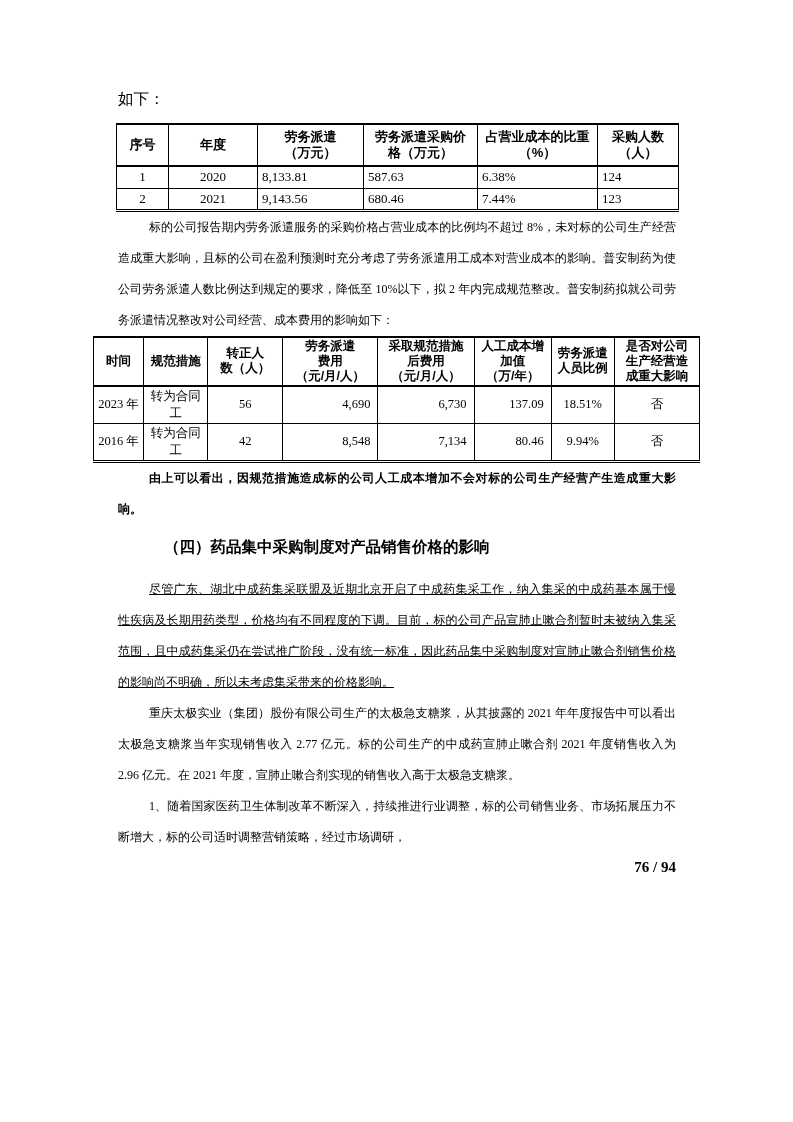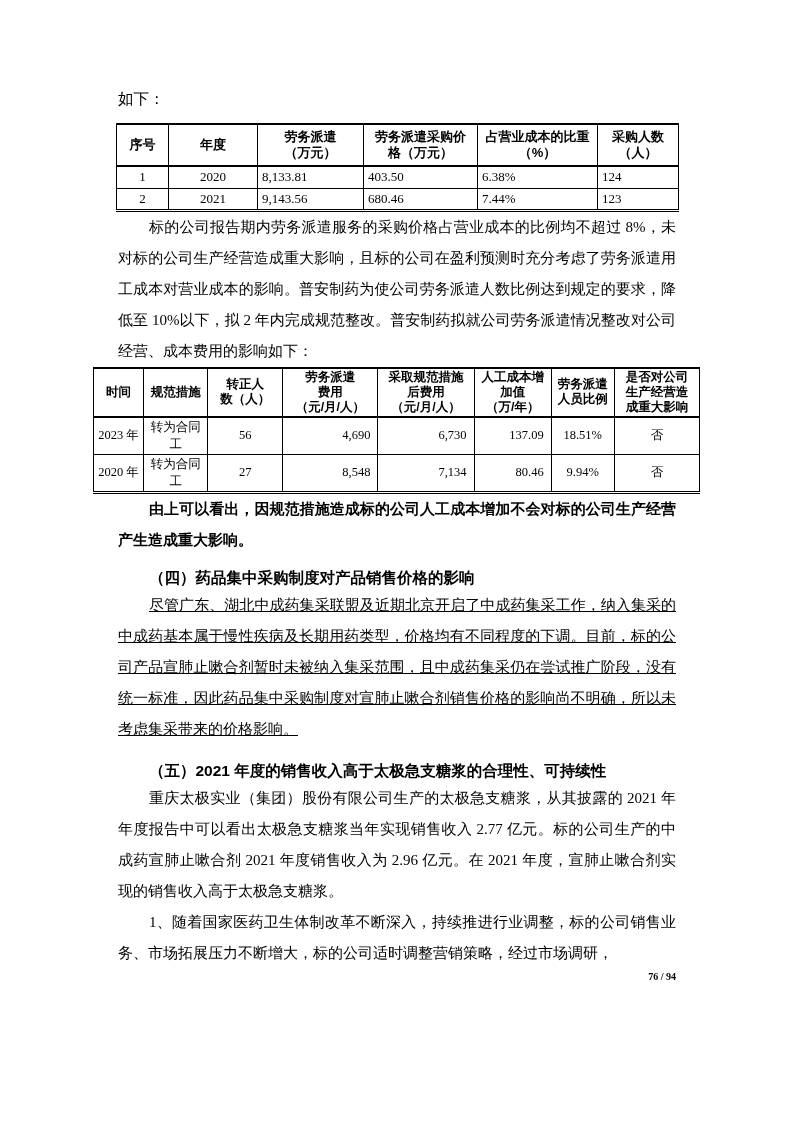--- a/index.html
+++ b/index.html
@@ -11,27 +11,27 @@
     background:#fff;
     color:#000;
     font-family:"Liberation Serif","DejaVu Serif",serif;
     overflow:hidden;
   }
   .intro {
     margin:0; font-size:15.5px; line-height:22px;
   }
   p.body {
     margin:0;
-    font-size:15px;
+    font-size:12px;
     line-height:31px;
     text-align:justify;
     text-indent:31px;
   }
   .sec-heading {
-    margin:0;
+    margin:15px;
     font-size:15.5px;
     font-weight:bold;
     line-height:24px;
     text-indent:31px;
     font-family:"Liberation Sans","DejaVu Sans",sans-serif;
   }
   table.doc-table {
     border-collapse:collapse;
     table-layout:fixed;
     border-top:2px solid #000;
@@ -73,23 +73,23 @@
 
   .mt-p1 { margin-top:10px; }
   .mt-p2 { margin-top:10px;font-weight:bold; }
   .mt-h4 { margin-top:10px; }
   .mt-p3 { margin-top:12px;text-decoration:underline; }
   .mt-h5 { margin-top:14px; }
   .mt-p4 { margin-top:16px; }
   .mt-p5 { margin-top:8px; }
 
   .pagenum {
-    margin-top:0;
+    margin-top:6px;
     text-align:right;
-    font-size:10px;
+    font-size:15px;
     font-weight:bold;
     line-height:16px;
   }
 </style>
 </head>
 <body>
 
 <div class="page">
 
   <p class="intro">如下：</p>
@@ -115,21 +115,21 @@
 （%）</th>
         <th>采购人数
 （人）</th>
       </tr>
     </thead>
     <tbody>
       <tr>
         <td>1</td>
         <td>2020</td>
         <td>8,133.81</td>
-        <td>403.50</td>
+        <td>587.63</td>
         <td>6.38%</td>
         <td>124</td>
       </tr>
       <tr>
         <td>2</td>
         <td>2021</td>
         <td>9,143.56</td>
         <td>680.46</td>
         <td>7.44%</td>
         <td>123</td>
@@ -177,39 +177,38 @@
         <td>2023 年</td>
         <td>转为合同工</td>
         <td>56</td>
         <td>4,690</td>
         <td>6,730</td>
         <td>137.09</td>
         <td>18.51%</td>
         <td>否</td>
       </tr>
       <tr>
-        <td>2020 年</td>
+        <td>2016 年</td>
         <td>转为合同工</td>
-        <td>27</td>
+        <td>42</td>
         <td>8,548</td>
         <td>7,134</td>
         <td>80.46</td>
         <td>9.94%</td>
         <td>否</td>
       </tr>
     </tbody>
   </table>
 
   <p class="body mt-p2">由上可以看出，因规范措施造成标的公司人工成本增加不会对标的公司生产经营产生造成重大影响。</p>
 
   <h3 class="sec-heading mt-h4">（四）药品集中采购制度对产品销售价格的影响</h3>
 
   <p class="body mt-p3">尽管广东、湖北中成药集采联盟及近期北京开启了中成药集采工作，纳入集采的中成药基本属于慢性疾病及长期用药类型，价格均有不同程度的下调。目前，标的公司产品宣肺止嗽合剂暂时未被纳入集采范围，且中成药集采仍在尝试推广阶段，没有统一标准，因此药品集中采购制度对宣肺止嗽合剂销售价格的影响尚不明确，所以未考虑集采带来的价格影响。</p>
 
-  <h3 class="sec-heading mt-h5">（五）2021 年度的销售收入高于太极急支糖浆的合理性、可持续性</h3>
 
   <p class="body mt-p4">重庆太极实业（集团）股份有限公司生产的太极急支糖浆，从其披露的 2021 年年度报告中可以看出太极急支糖浆当年实现销售收入 2.77 亿元。标的公司生产的中成药宣肺止嗽合剂 2021 年度销售收入为 2.96 亿元。在 2021 年度，宣肺止嗽合剂实现的销售收入高于太极急支糖浆。</p>
 
   <p class="body mt-p5">1、随着国家医药卫生体制改革不断深入，持续推进行业调整，标的公司销售业务、市场拓展压力不断增大，标的公司适时调整营销策略，经过市场调研，</p>
 
   <div class="pagenum">76 / 94</div>
 
 </div>
 
 </body></html>

